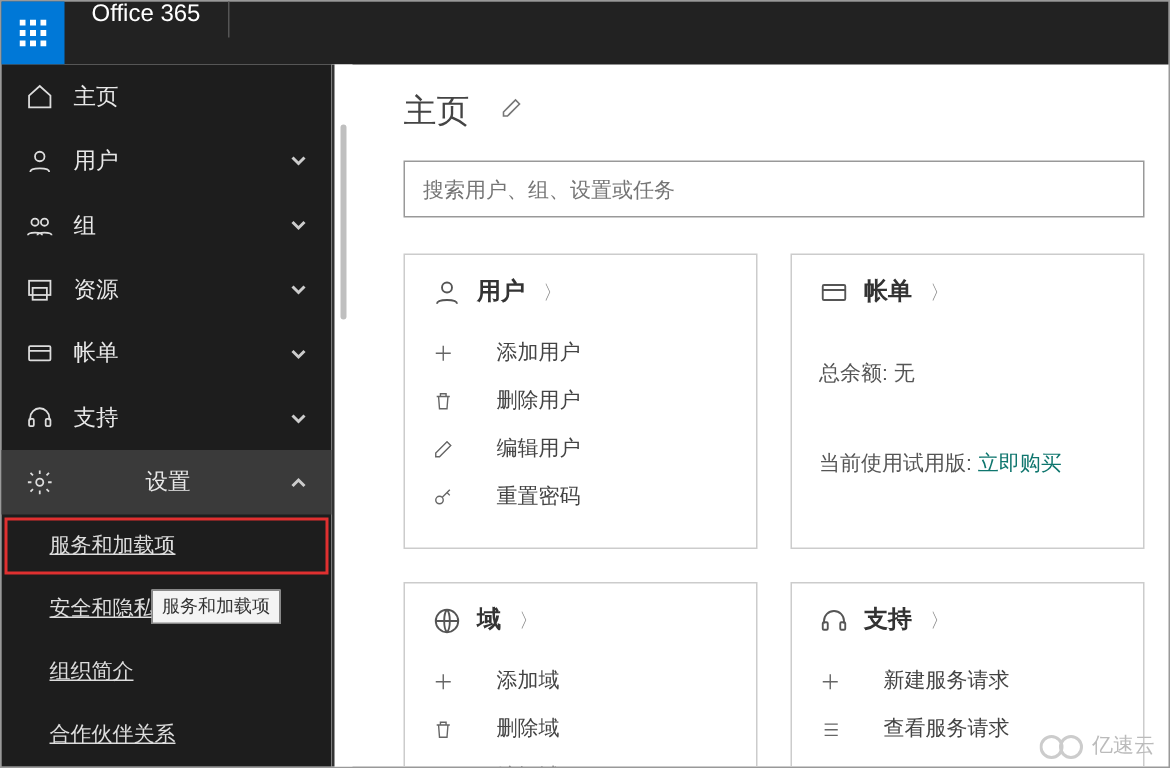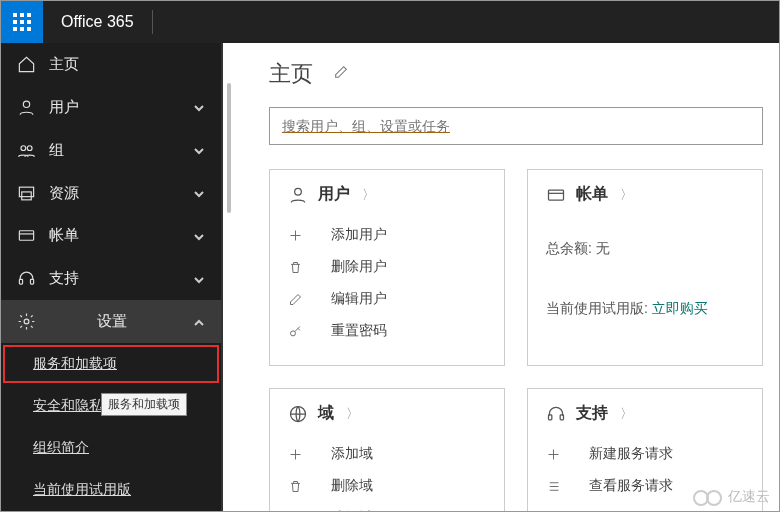--- a/index.html
+++ b/index.html
@@ -1,20 +1,20 @@
 <!DOCTYPE html>
 <html><head>
 <meta charset="utf-8">
 <style>
   * { box-sizing: border-box; margin: 0; padding: 0; font-family: "Segoe UI", "Microsoft YaHei", sans-serif; }
   html, body { width: 780px; height: 512px; overflow: hidden; background: #fff; }
   .root { display: flex; flex-direction: column; width: 780px; height: 512px; border: 1px solid #999; }
 
   
-  .topbar { height: 42px; background: #222; color: #fff; display: flex; align-items: center; }
+  .topbar { height: 42px; background: #222; color: #fff; display: flex; }
   .waffle { width: 42px; height: 42px; background: #0078d7; display: flex; align-items: center; justify-content: center; }
   .waffle svg { width: 18px; height: 18px; fill: #fff; }
   .brand { padding: 0 18px; font-size: 16px; }
   .divider-v { width: 1px; height: 24px; background: #555; }
   .apptitle { padding: 0 18px; font-size: 16px; color: #ddd; }
 
   
   .body { flex: 1; display: flex; min-height: 0; }
 
   
@@ -33,21 +33,21 @@
   
   .edge { width: 14px; background: #fff; border-left: 2px solid #333; display: flex; align-items: flex-start; justify-content: center; padding-top: 40px; }
   .edge-handle { width: 4px; height: 130px; background: #bfbfbf; border-radius: 2px; }
 
   
   .main { flex: 1; padding: 16px 16px 0 34px; overflow: hidden; color: #333; }
   .page-header { display: flex; align-items: center; gap: 20px; margin-bottom: 18px; }
   .page-title { font-size: 22px; color: #444; font-weight: 400; }
   .edit-icon svg { width: 16px; height: 16px; stroke: #777; fill: none; stroke-width: 1.6; }
   .search { border: 1px solid #999; height: 38px; display: flex; align-items: center; padding: 0 12px; margin-bottom: 24px; }
-  .search input { border: none; outline: none; flex: 1; font-size: 14px; color: #a16207; background: transparent; text-decoration: underline; }
+  .search input { border: none; outline: none; flex: 1; font-size: 14px; color: #a16207; background: transparent; }
 
   .cards-row { display: flex; gap: 22px; margin-bottom: 22px; }
   .card { border: 1px solid #ccc; padding: 14px 18px 18px 18px; flex: 1; min-width: 0; }
   .card-header { display: flex; align-items: center; gap: 10px; margin-bottom: 14px; cursor: pointer; }
   .card-header svg { width: 20px; height: 20px; stroke: #555; fill: none; stroke-width: 1.5; }
   .card-title { font-size: 16px; font-weight: 600; color: #333; }
   .card-chev { font-size: 13px; color: #888; margin-left: 2px; }
   .ac-line { display: flex; align-items: center; gap: 28px; padding: 7px 0; font-size: 14px; color: #444; cursor: pointer; }
   .ac-line svg { width: 15px; height: 15px; stroke: #666; fill: none; stroke-width: 1.5; }
   .info-line { font-size: 14px; color: #555; padding: 7px 0; }
@@ -178,21 +178,21 @@
         <span>服务和加载项</span>
       </div>
       <div class="sub-item" style="position:relative;">
         <span>安全和隐私</span>
         <span class="tooltip">服务和加载项</span>
       </div>
       <div class="sub-item">
         <span>组织简介</span>
       </div>
       <div class="sub-item">
-        <span>当前使用试用版</span>
+        <span>合作伙伴关系</span>
       </div>
     </div>
 
     <div class="edge">
       <div class="edge-handle"></div>
     </div>
 
     <div class="main">
 
       <div class="page-header">

